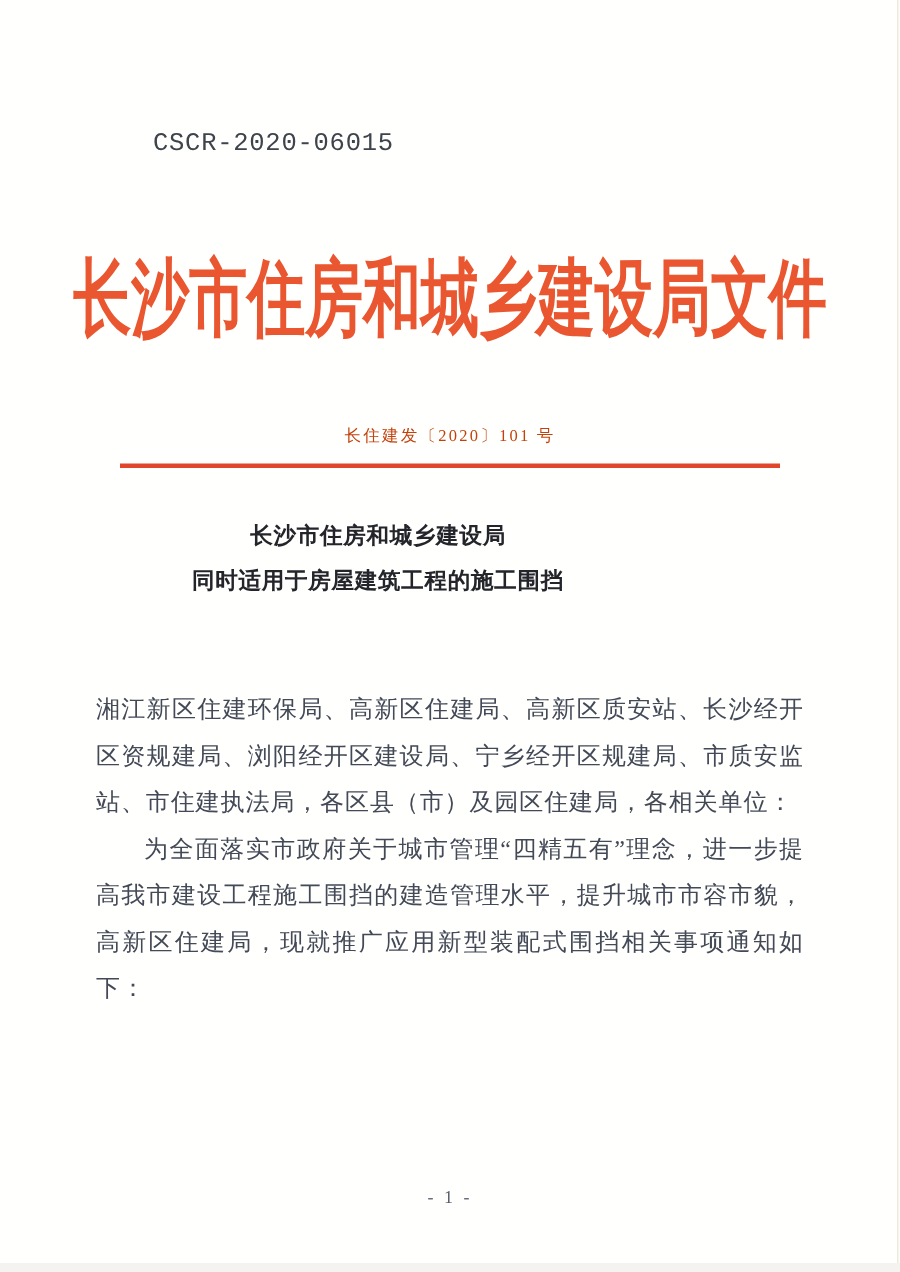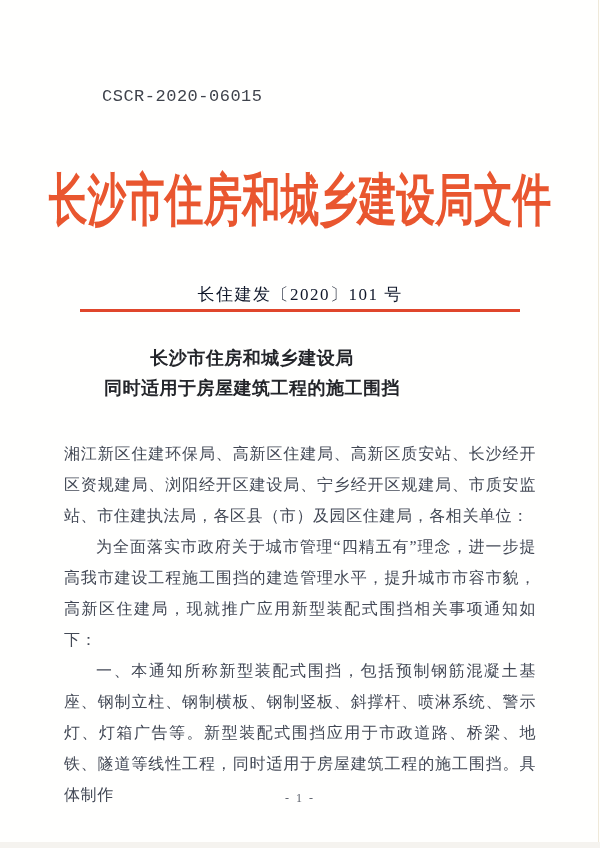--- a/index.html
+++ b/index.html
@@ -39,48 +39,48 @@
     transform: scale(0.92, 1.34);
     transform-origin: 50% 0;
     letter-spacing: 0px;
   }
   .ref-num {
     position: absolute;
     left: 0;
     top: 283px;
     width: 600px;
     text-align: center;
-    font-size: 17px;
+    font-size: 11px;
     letter-spacing: 1.5px;
-    color: #0f172a;
+    color: #c2410c;
   }
   .red-rule {
     position: absolute;
     left: 80px;
     top: 309px;
     width: 440px;
     height: 3px;
     background: #e0462c;
   }
   .doc-title {
     position: absolute;
     left: 0;
     top: 343px;
     width: 504px;
     text-align: center;
-    font-size: 18px;
+    font-size: 15px;
     font-weight: bold;
     line-height: 30px;
     letter-spacing: 0.5px;
     color: #23252a;
   }
   .body-block {
     position: absolute;
     left: 64px;
-    top: 438px;
+    top: 458px;
     width: 472px;
     font-size: 16px;
     line-height: 31px;
     letter-spacing: 0.6px;
     color: #434956;
     text-align: justify;
     text-justify: inter-ideograph;
   }
   .body-block p {
     margin: 0;
@@ -129,21 +129,20 @@
   <div class="red-rule"></div>
 
   <div class="doc-title">
     <div>长沙市住房和城乡建设局</div>
     <div>同时适用于房屋建筑工程的施工围挡</div>
   </div>
 
   <div class="body-block">
     <p>湘江新区住建环保局、高新区住建局、高新区质安站、长沙经开区资规建局、浏阳经开区建设局、宁乡经开区规建局、市质安监站、市住建执法局，各区县（市）及园区住建局，各相关单位：</p>
     <p class="indent">为全面落实市政府关于城市管理“四精五有”理念，进一步提高我市建设工程施工围挡的建造管理水平，提升城市市容市貌，高新区住建局，现就推广应用新型装配式围挡相关事项通知如下：</p>
-    <p class="indent">一、本通知所称新型装配式围挡，包括预制钢筋混凝土基座、钢制立柱、钢制横板、钢制竖板、斜撑杆、喷淋系统、警示灯、灯箱广告等。新型装配式围挡应用于市政道路、桥梁、地铁、隧道等线性工程，同时适用于房屋建筑工程的施工围挡。具体制作</p>
   </div>
 
   <div class="page-num">- 1 -</div>
 
   <div class="scan-edge-right"></div>
   <div class="scan-edge-bottom"></div>
 
 </div>
 
 </body></html>

